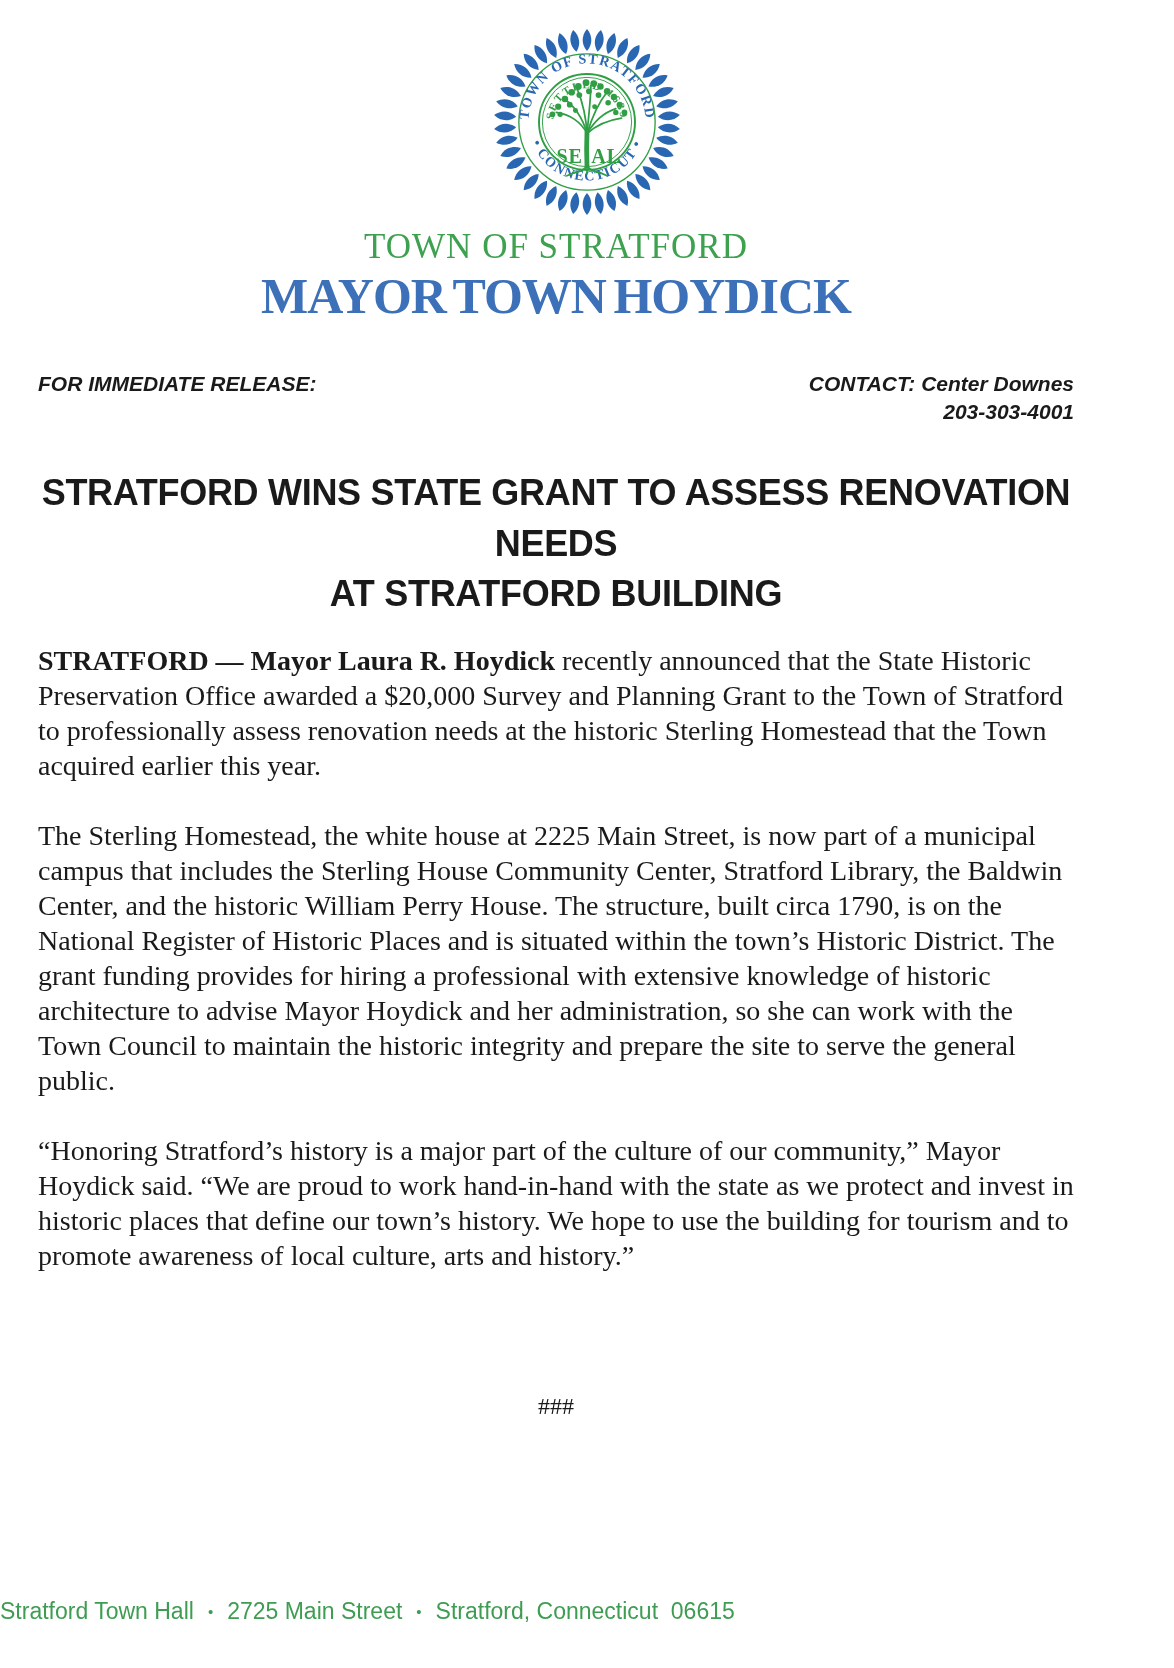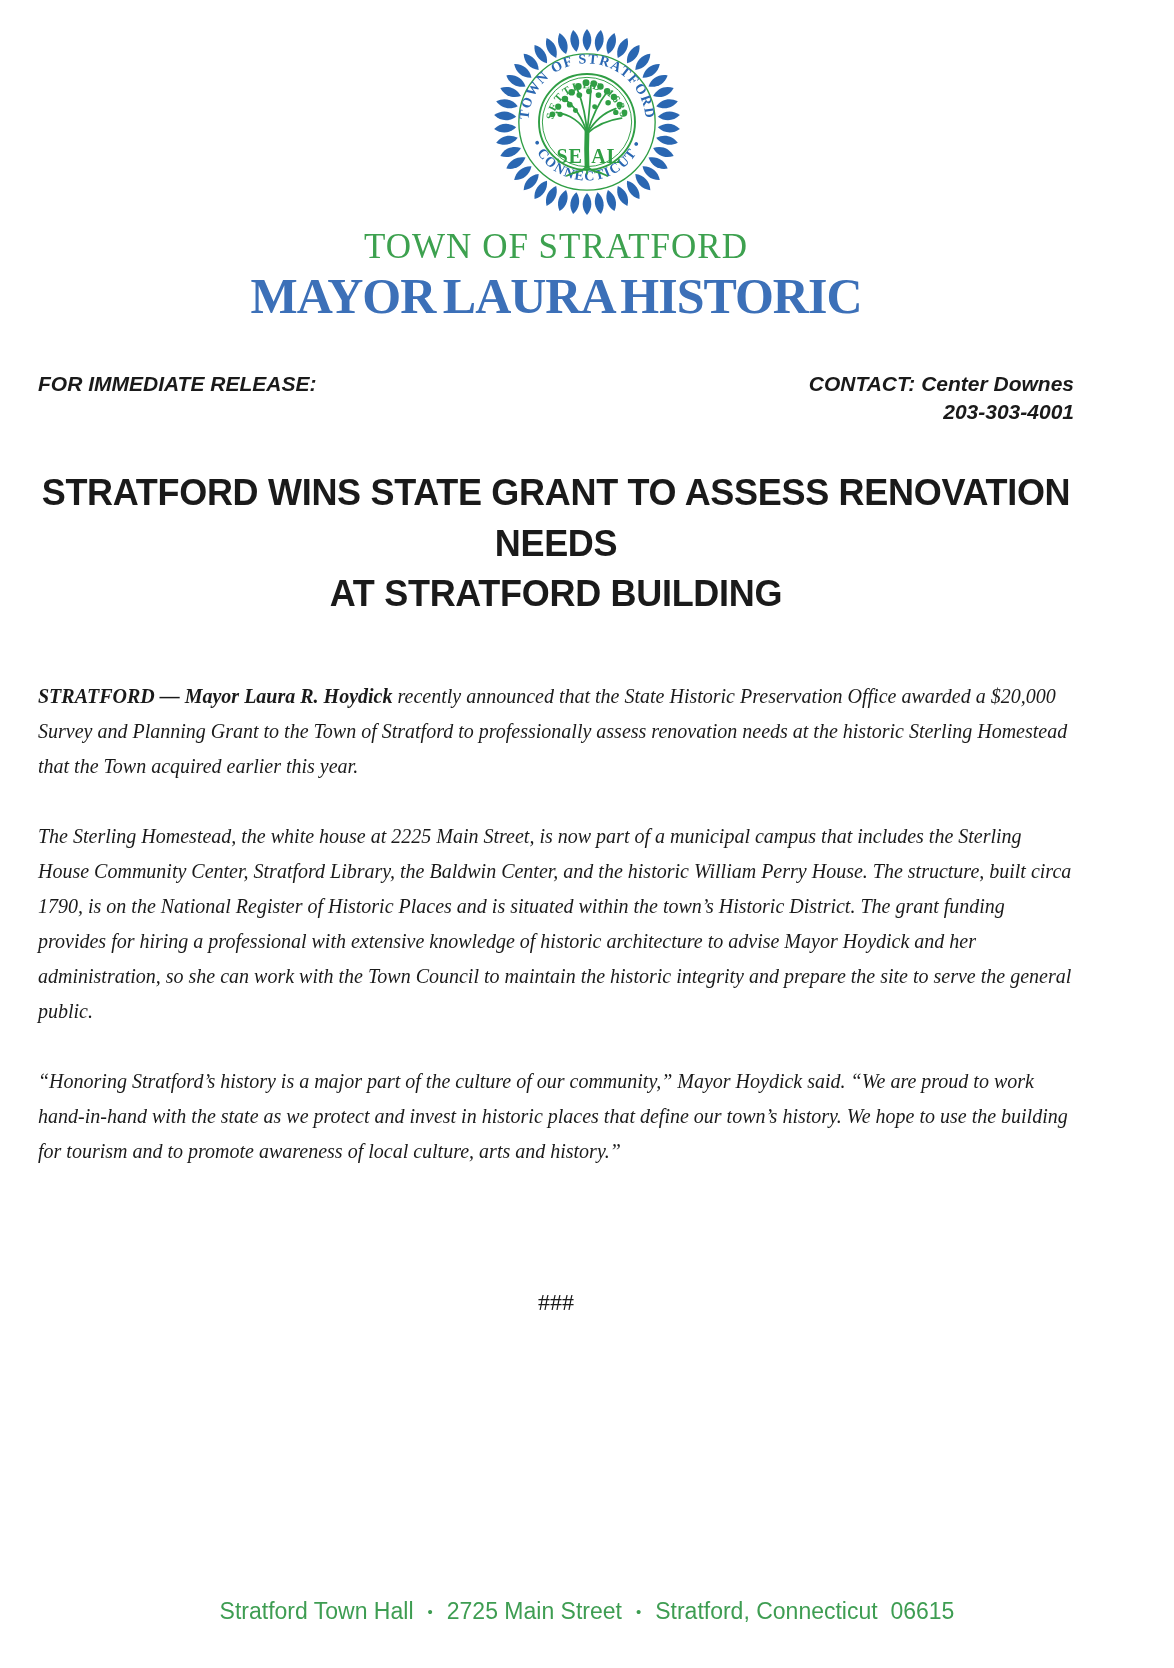--- a/index.html
+++ b/index.html
@@ -74,38 +74,37 @@
     margin-top:42px;
     text-align:center;
     font-family:"Liberation Sans","DejaVu Sans",sans-serif;
     font-weight:bold;
     font-size:36px;
     letter-spacing:-0.3px;
     line-height:1.4;
   }
   
   .body-text{
-    margin-top:60px;
-    font-size:20px;
+    margin-top:24px;
+    font-size:28px;
     line-height:35px;
-    font-style:italic;
   }
   .body-text p{margin:0 0 35px 0;}
   .lead-bold{font-weight:bold;}
   .end-mark{
     text-align:center;
     font-size:24px;
     margin-top:120px;
   }
   
   .footer{
     position:absolute;
     left:0;right:0;
     top:1598px;
-    text-align:center;
+    text-align:left;
     font-family:"Liberation Sans","DejaVu Sans",sans-serif;
     font-size:23px;
     color:#3e9d52;
   }
   .footer span{white-space:pre;}
   .footer .bullet{
     font-size:15px;
     padding:0 14px;
     vertical-align:2px;
   }
@@ -225,21 +224,21 @@
       </g>
 
       <text x="82" y="143" text-anchor="middle" class="seal-center-text" fill="#2f9e44">SE</text>
       <text x="120" y="143" text-anchor="middle" class="seal-center-text" fill="#2f9e44">AL</text>
     </svg>
   </div>
 
   <div class="doc-col">
 
     <div class="org-line">TOWN OF STRATFORD</div>
-    <div class="mayor-line">MAYOR LAURA HISTORIC</div>
+    <div class="mayor-line">MAYOR TOWN HOYDICK</div>
 
     <div class="release-row">
       <div class="release-left">
         <div>FOR IMMEDIATE RELEASE:</div>
       </div>
       <div class="release-right">
         <div>CONTACT: Center Downes</div>
         <div>203-303-4001</div>
       </div>
     </div>

